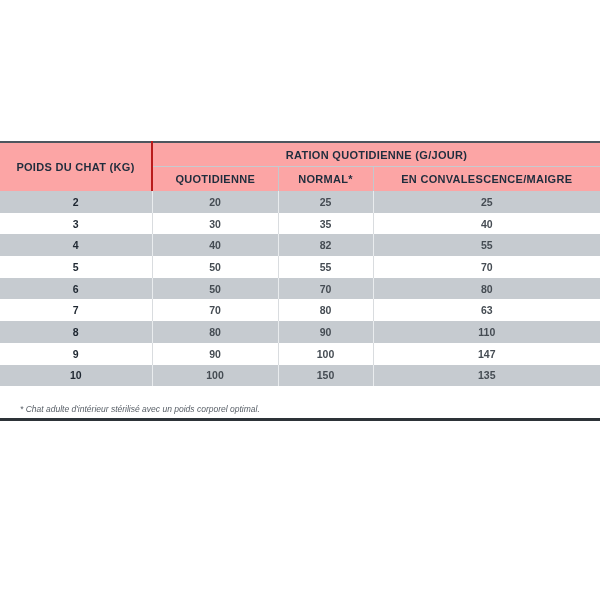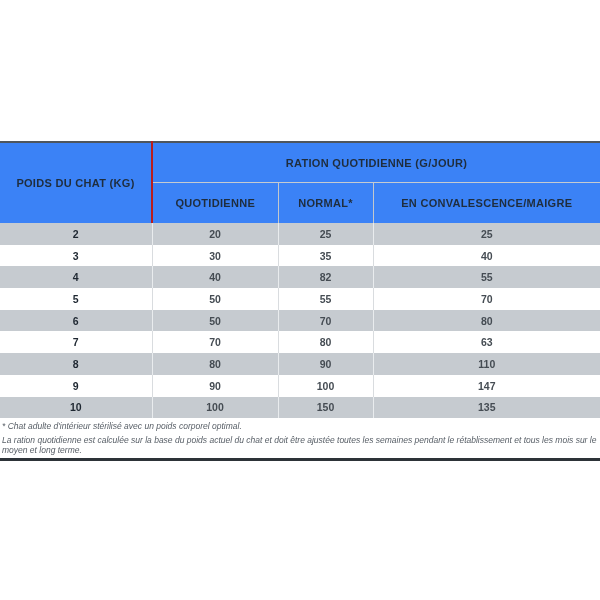--- a/index.html
+++ b/index.html
@@ -30,22 +30,22 @@
   col.c2 { width: 95px; }
   col.c3 { width: 227px; }
 
   th {
     font-size: 11px;
     font-weight: bold;
     color: #1f2d3d;
     letter-spacing: 0.3px;
     text-align: center;
     vertical-align: middle;
-    padding: 8px;
-    background: #3b82f6;
+    padding: 0;
+    background: #fca5a5;
   }
   th.th-left {
     border-right: 2px solid #b91c1c;
   }
   th.th-group {
     height: 23px;
     border-bottom: 1px solid #c6cbd0;
   }
   tr.subhead th {
     height: 24px;
@@ -80,21 +80,21 @@
 
   .footnotes {
     margin: 3px 0 0 2px;
     width: 596px;
     font-size: 8.5px;
     font-style: italic;
     color: #575e66;
     line-height: 10.5px;
   }
   .footnotes p {
-    margin: 0;
+    margin: 18px;
   }
   .footnotes p.first {
     margin-bottom: 3px;
   }
   .bottom-rule {
     margin-top: 2px;
     width: 600px;
     height: 3px;
     background: #2d3338;
   }
@@ -175,18 +175,17 @@
         <td class="weight">10</td>
         <td>100</td>
         <td>150</td>
         <td>135</td>
       </tr>
     </tbody>
   </table>
 
   <div class="footnotes">
     <p class="first">* Chat adulte d'intérieur stérilisé avec un poids corporel optimal.</p>
-    <p>La ration quotidienne est calculée sur la base du poids actuel du chat et doit être ajustée toutes les semaines pendant le rétablissement et tous les mois sur le moyen et long terme.</p>
   </div>
 
   <div class="bottom-rule"></div>
 
 </div>
 
 </body></html>

